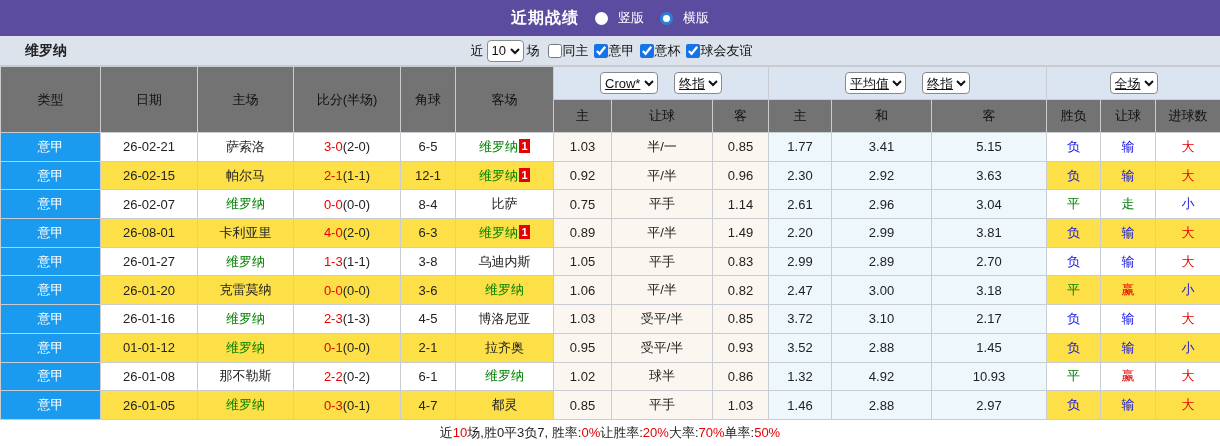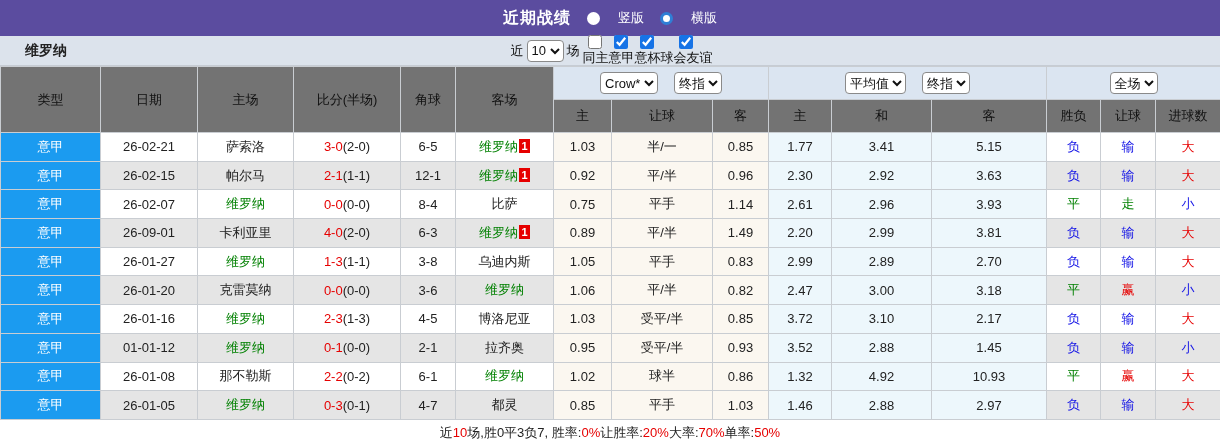--- a/index.html
+++ b/index.html
@@ -1,47 +1,47 @@
 <!DOCTYPE html>
 <html><head>
 <meta charset="utf-8">
 <style>
   html,body{margin:0;padding:0;background:#fff;font-family:"Liberation Sans","DejaVu Sans",sans-serif;}
   .app{width:1220px;height:446px;overflow:hidden;display:flex;flex-direction:column;background:#fff;}
 
   
   .topbar{height:36px;flex:0 0 36px;background:#5B4C9F;display:flex;align-items:center;justify-content:center;gap:16px;color:#fff;}
   .topbar .title{font-weight:bold;font-size:16px;letter-spacing:1px;}
-  .radio-label{display:inline-flex;align-items:center;gap:18px;font-size:13px;cursor:pointer;}
+  .radio-label{display:inline-flex;align-items:center;gap:10px;font-size:13px;cursor:pointer;}
   .radio{display:inline-block;border-radius:50%;box-sizing:border-box;}
   .radio.sel{width:13px;height:13px;background:#fff;}
   .radio.unsel{width:13px;height:13px;background:#fff;border:3.5px solid #2F7FD6;}
 
   
   .filterbar{height:29px;flex:0 0 29px;background:#DCE3EC;position:relative;display:flex;align-items:center;justify-content:center;font-size:13px;color:#111;border-bottom:1px solid #c6ccd4;}
   .team-title{position:absolute;left:25px;font-weight:bold;font-size:14px;color:#222;}
   .filter-controls{display:flex;align-items:center;}
   .filter-controls .gap{margin:0 3px;}
   select{font-size:13px;border:1px solid #8a8a8a;border-radius:4px;background:#fff;height:22px;color:#111;}
-  .cb{display:inline-flex;align-items:center;cursor:pointer;flex-direction:column;}
+  .cb{display:inline-flex;align-items:center;margin-left:5px;cursor:pointer;}
   .cb input{width:14px;height:14px;accent-color:#1673E6;margin:0 1px 0 0;}
 
   
   table{border-collapse:collapse;table-layout:fixed;width:1220px;font-size:13px;}
   th,td{border:1px solid #C9CDD2;text-align:center;padding:0;overflow:hidden;white-space:nowrap;}
   thead tr{height:33px;}
   thead th,thead td{background:#737373;font-weight:normal;color:#111;}
   .group-cell{background:#DBE5F1;}
-  .group-cell .grp{display:flex;align-items:center;justify-content:center;gap:16px;}
+  .group-cell .grp{display:flex;align-items:center;justify-content:center;gap:16px;text-decoration:underline;}
   tbody tr{height:28.7px;}
   tbody td{background:#fff;color:#222;}
   td.c-type{background:#1B9BF0;color:#fff;}
   td.c-odds{background:#FBF7F0;margin-top:46px;}
   td.c-avg{background:#EDF7FC;}
-  tr.alt td.c-base,tr.alt td.c-res{background:#e5e5e5;margin-left:16px;}
+  tr.alt td.c-base,tr.alt td.c-res{background:#fde047;margin-left:16px;}
   .t-focus{color:#008000;}
   .score-main{color:#E60000;}
   .badge{display:inline-block;background:#E60000;color:#fff;font-size:11px;font-weight:bold;line-height:14px;min-width:11px;margin-left:1px;vertical-align:1px;}
   .c-blue{color:#1414E6;}
   .c-red{color:#E60000;}
   .c-green{color:#008000;}
 
   
   .footer{flex:1;display:flex;align-items:center;justify-content:center;font-size:13px;color:#222;background:#fff;}
   .footer .seg-red{color:#E60000;}
@@ -186,28 +186,28 @@
           <td class="c-base"><span>26-02-07</span></td>
           <td class="c-base"><span class="t-focus">维罗纳</span></td>
           <td class="c-base"><span class="score-main">0-0</span><span>(0-0)</span></td>
           <td class="c-base"><span>8-4</span></td>
           <td class="c-base"><span>比萨</span></td>
           <td class="c-odds"><span>0.75</span></td>
           <td class="c-odds"><span>平手</span></td>
           <td class="c-odds"><span>1.14</span></td>
           <td class="c-avg"><span>2.61</span></td>
           <td class="c-avg"><span>2.96</span></td>
-          <td class="c-avg"><span>3.93</span></td>
+          <td class="c-avg"><span>3.04</span></td>
           <td class="c-res"><span class="c-green">平</span></td>
           <td class="c-res"><span class="c-green">走</span></td>
           <td class="c-res"><span class="c-blue">小</span></td>
         </tr>
         <tr class="alt">
           <td class="c-type"><span>意甲</span></td>
-          <td class="c-base"><span>26-09-01</span></td>
+          <td class="c-base"><span>26-08-01</span></td>
           <td class="c-base"><span>卡利亚里</span></td>
           <td class="c-base"><span class="score-main">4-0</span><span>(2-0)</span></td>
           <td class="c-base"><span>6-3</span></td>
           <td class="c-base"><span class="t-focus">维罗纳</span><span class="badge">1</span></td>
           <td class="c-odds"><span>0.89</span></td>
           <td class="c-odds"><span>平/半</span></td>
           <td class="c-odds"><span>1.49</span></td>
           <td class="c-avg"><span>2.20</span></td>
           <td class="c-avg"><span>2.99</span></td>
           <td class="c-avg"><span>3.81</span></td>

